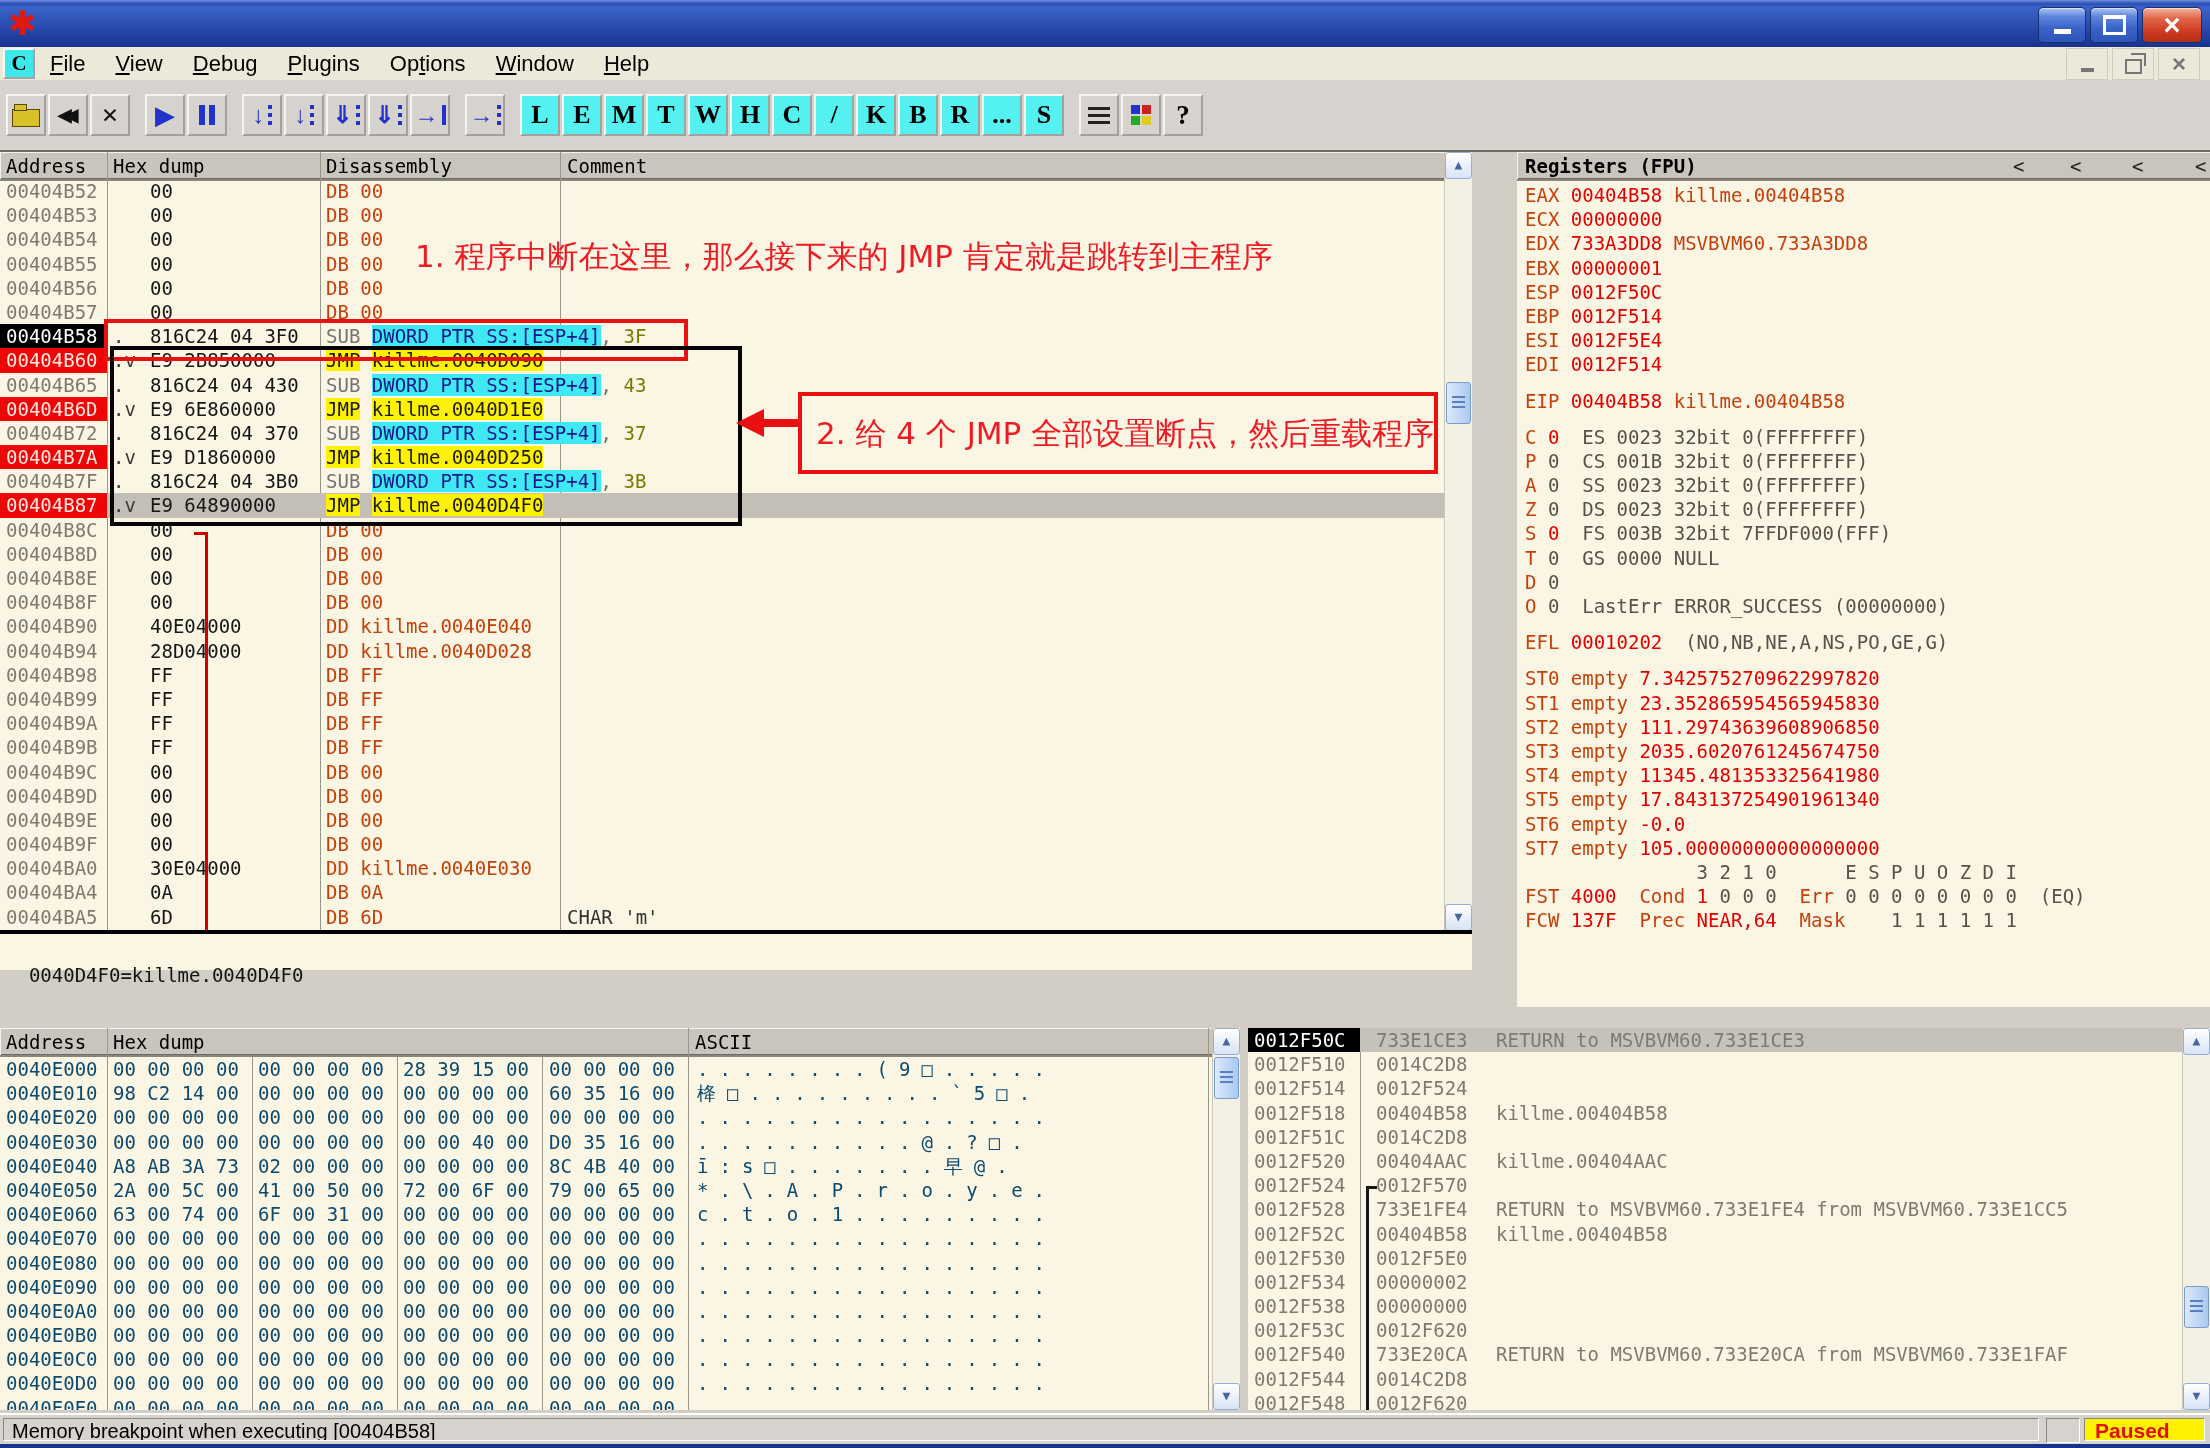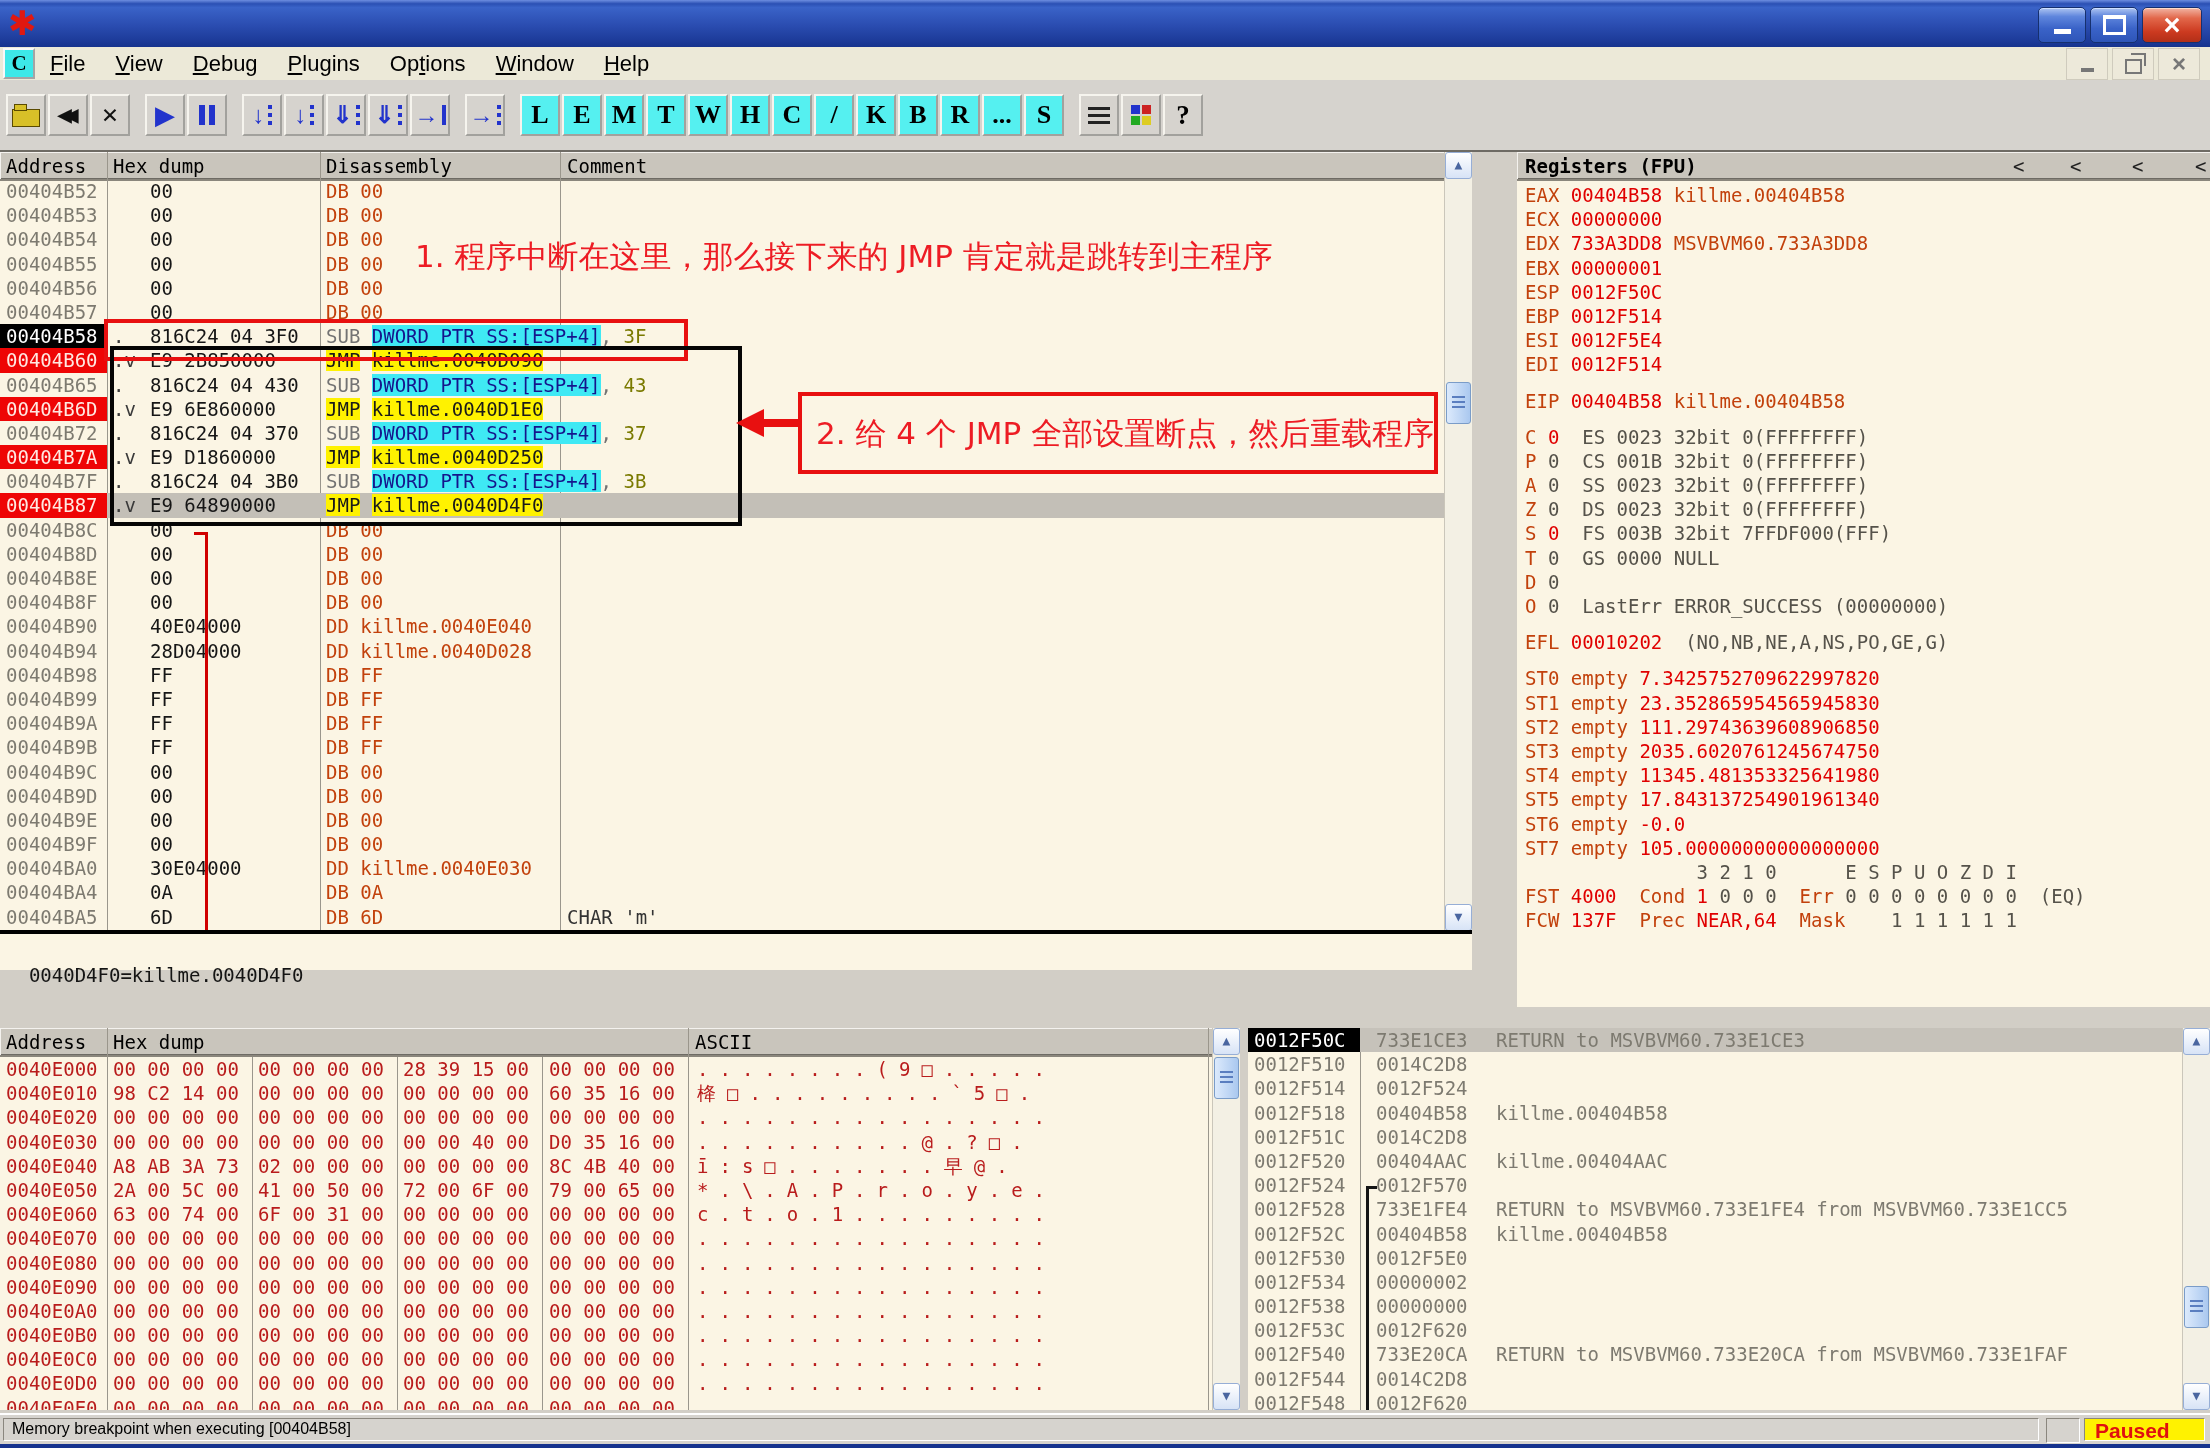--- a/index.html
+++ b/index.html
@@ -119,21 +119,21 @@
   .chev{position:absolute;top:2px;color:#222;font-weight:normal;}
   .r-lines{position:absolute;left:8px;top:31px;right:0;bottom:0;}
   .rline{height:24.2px;}
   .rline.gap{margin-top:12px;}
 
   
   .dump{left:0;top:1028px;width:1240px;height:382px;}
   .dump .phead{right:27px;}
   .du-h0{left:6px;}.du-h1{left:113px;}.du-h2{left:695px;}
   .du-rows{position:absolute;left:0;top:29px;right:27px;bottom:0;overflow:hidden;}
-  .durow{height:24.2px;position:relative;color:#b91c1c;}
+  .durow{height:24.2px;position:relative;color:#0c4a6e;}
   .du-a{position:absolute;left:6px;}
   .du-g0{position:absolute;left:113px;}.du-g1{position:absolute;left:258px;}
   .du-g2{position:absolute;left:403px;}.du-g3{position:absolute;left:549px;}
   .du-asc{position:absolute;left:697px;letter-spacing:11px;}
 
   
   .stack{left:1248px;top:1028px;width:962px;height:382px;}
   .st-rows{position:absolute;left:0;top:0;right:27px;bottom:0;overflow:hidden;}
   .srow{height:24.2px;position:relative;color:#7D7A70;}
   .st-hl{position:absolute;left:112px;right:0;top:0;bottom:0;background:#C6C2BA;}
@@ -142,21 +142,21 @@
   .st-acell span{position:absolute;left:6px;}
   .st-v{position:absolute;left:128px;}
   .st-c{position:absolute;left:248px;}
   .stsep{left:112px;}
   .stbr-v{position:absolute;left:118px;top:158px;bottom:0;width:3px;background:#151515;}
   .stbr-h{position:absolute;left:118px;top:158px;width:11px;height:3px;background:#151515;}
 
   
   .statusbar{position:absolute;left:0;top:1413px;width:2210px;height:31px;background:#D6D3CE;border-top:2px solid #fff;box-sizing:border-box;}
   .sb-field{position:absolute;left:3px;top:3px;width:2036px;height:23px;border:1px solid;border-color:#8a867e #ffffff #ffffff #8a867e;
-    font-size:16px;color:#000;padding:1px 8px;box-sizing:border-box;white-space:nowrap;overflow:hidden;}
+    font-size:20px;color:#000;padding:1px 8px;box-sizing:border-box;white-space:nowrap;overflow:hidden;}
   .sb-mini{position:absolute;left:2046px;top:3px;width:32px;height:23px;border:1px solid;border-color:#8a867e #ffffff #ffffff #8a867e;}
   .sb-state{position:absolute;left:2084px;top:3px;width:121px;height:23px;border:1px solid;border-color:#8a867e #ffffff #ffffff #8a867e;
     background:#FFF200;color:#E01010;font-weight:bold;font-size:21px;padding:0 0 0 10px;box-sizing:border-box;}
   .bstrip{position:absolute;left:0;top:1444px;width:2210px;height:4px;background:#16338e;}
 </style>
 </head>
 <body>
 
 <div class="titlebar">
   <span class="olly-icon">✱</span>

